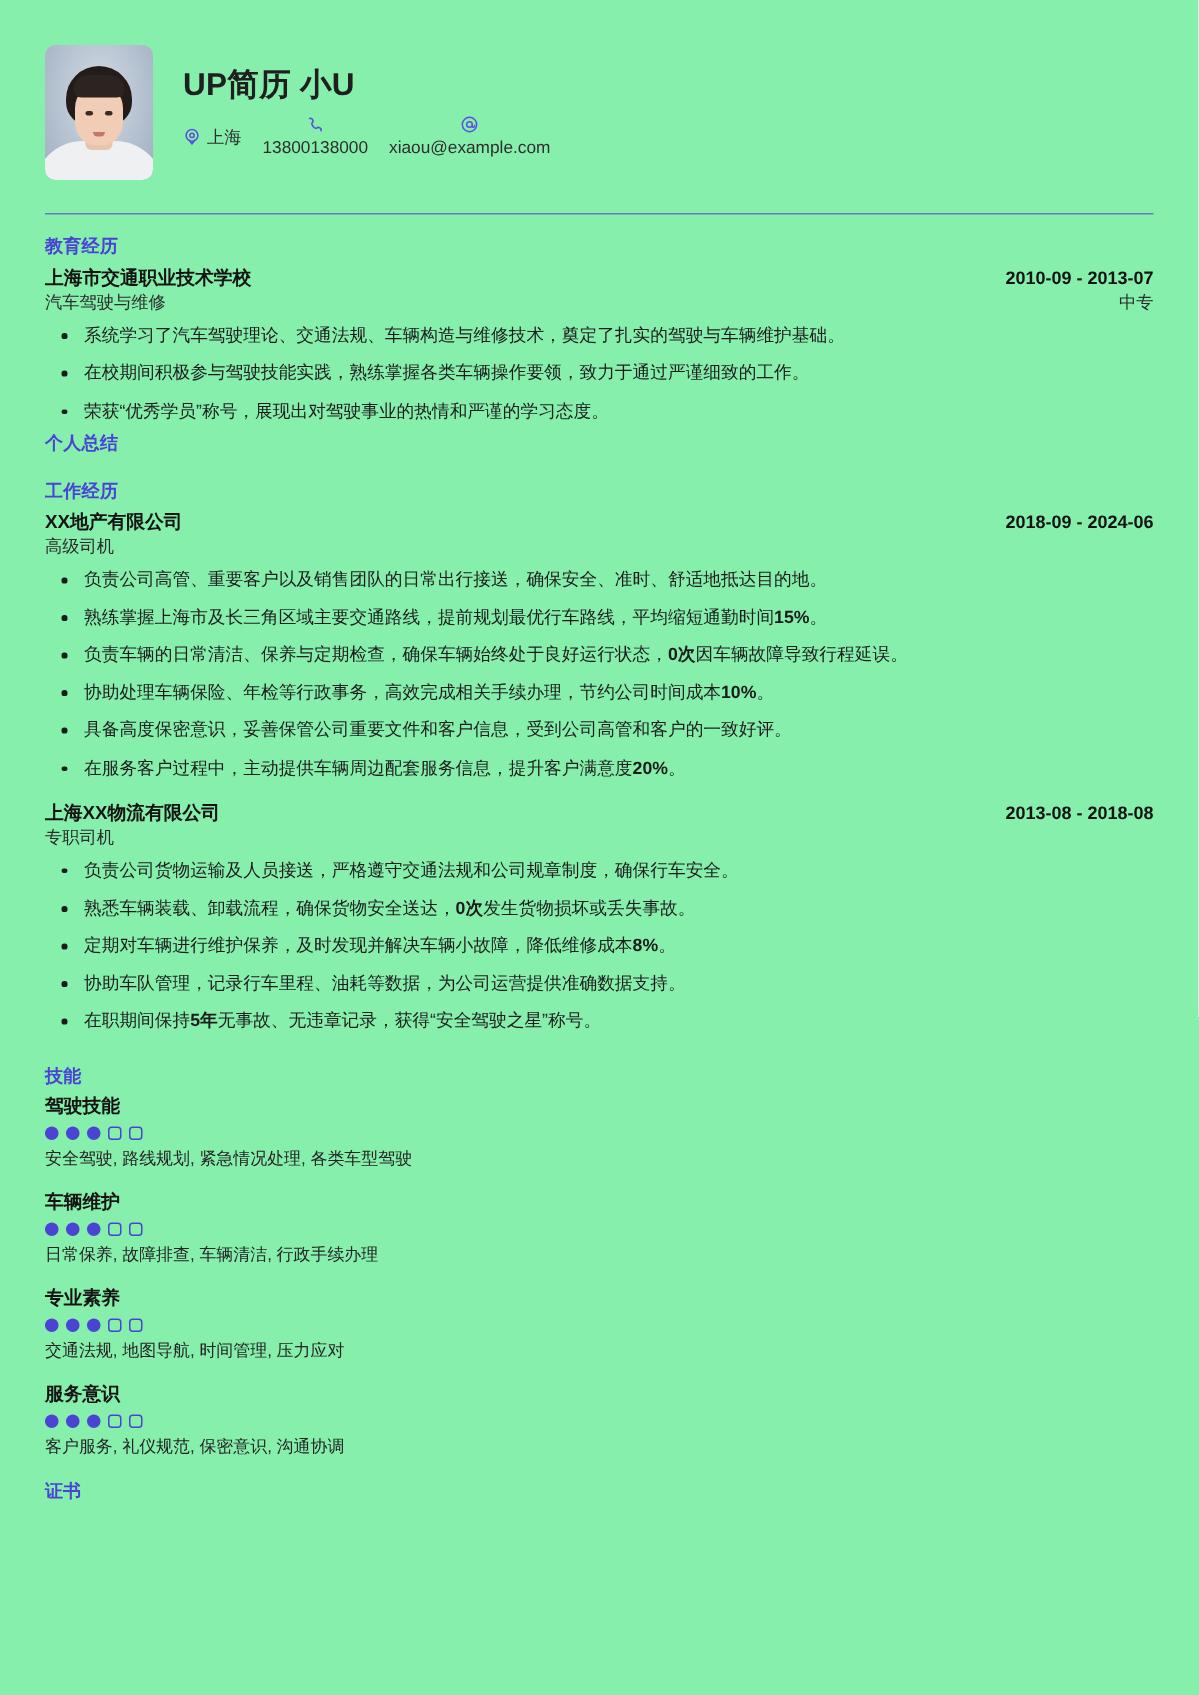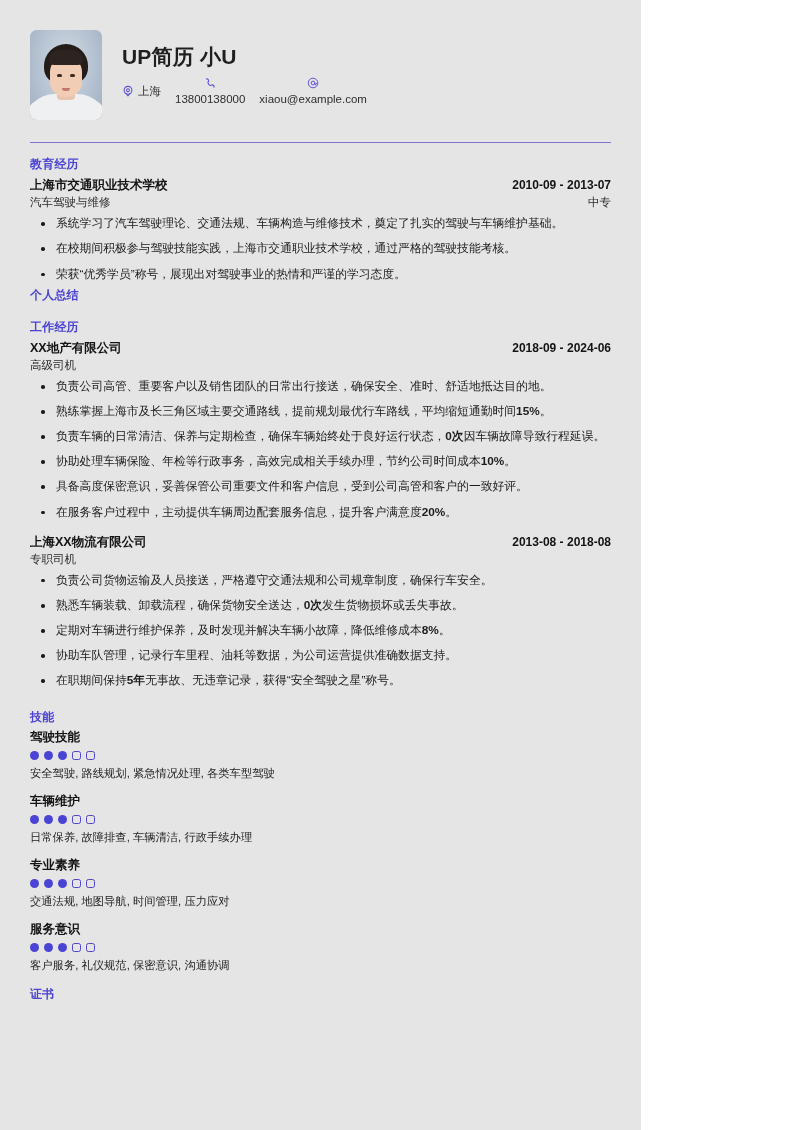--- a/index.html
+++ b/index.html
@@ -6,23 +6,23 @@
   html, body {
     width: 799px;
     background: #ffffff;
   }
   body {
     font-family: "Liberation Sans", "DejaVu Sans", sans-serif;
     color: #1a1a1a;
     -webkit-font-smoothing: antialiased;
   }
   .page {
-    width: 641px;
+    width: 799px;
     min-height: 1130px;
-    background: #e5e5e5;
+    background: #86efac;
     padding: 0 30px;
     position: relative;
     overflow: hidden;
   }
 
   
   .header {
     display: flex;
     align-items: center;
     padding-top: 30px;
@@ -281,21 +281,21 @@
       <div class="entry-row">
         <div class="entry-org">上海市交通职业技术学校</div>
         <div class="entry-date">2010-09 - 2013-07</div>
       </div>
       <div class="entry-row">
         <div class="entry-sub">汽车驾驶与维修</div>
         <div class="entry-meta">中专</div>
       </div>
       <ul class="bullets">
           <li>系统学习了汽车驾驶理论、交通法规、车辆构造与维修技术，奠定了扎实的驾驶与车辆维护基础。</li>
-          <li>在校期间积极参与驾驶技能实践，上海市交通职业技术学校，通过严格的驾驶技能考核。</li>
+          <li>在校期间积极参与驾驶技能实践，熟练掌握各类车辆操作要领，致力于通过严谨细致的工作。</li>
           <li>荣获“优秀学员”称号，展现出对驾驶事业的热情和严谨的学习态度。</li>
         </ul>
     </div>
   </div>
 
   <div class="section" style="margin-top:4px;">
     <div class="section-title">个人总结</div>
   </div>
 
   <div class="section" style="margin-top:15px;">

